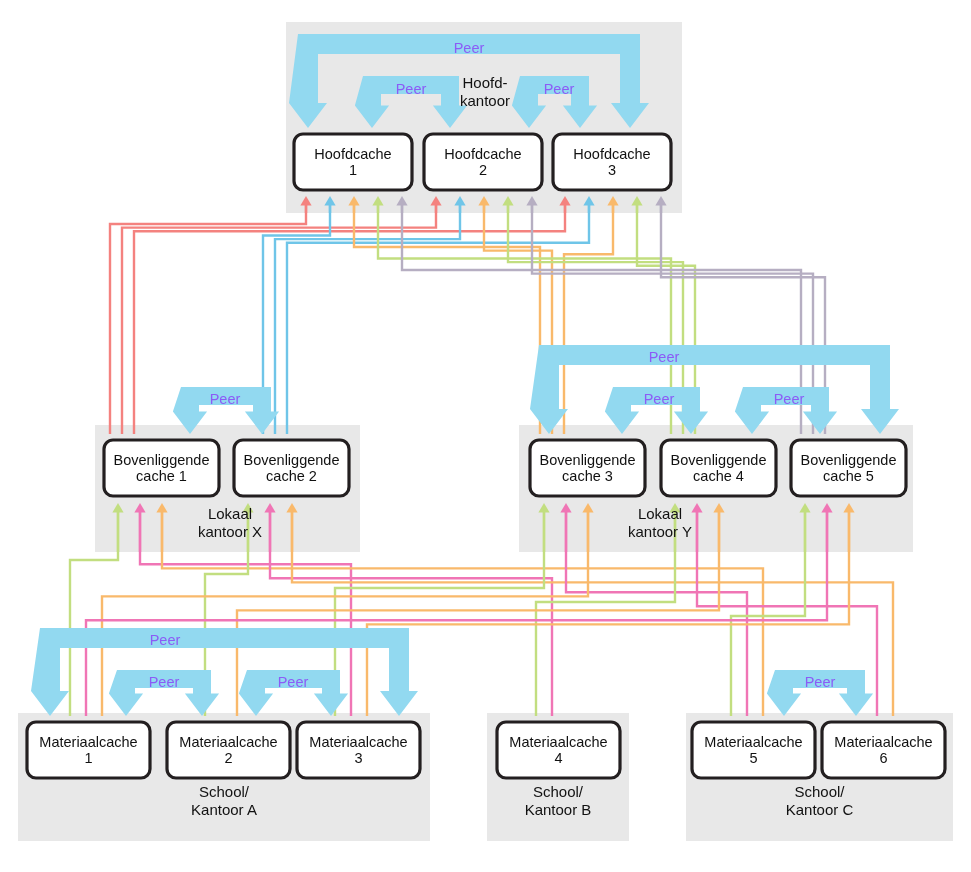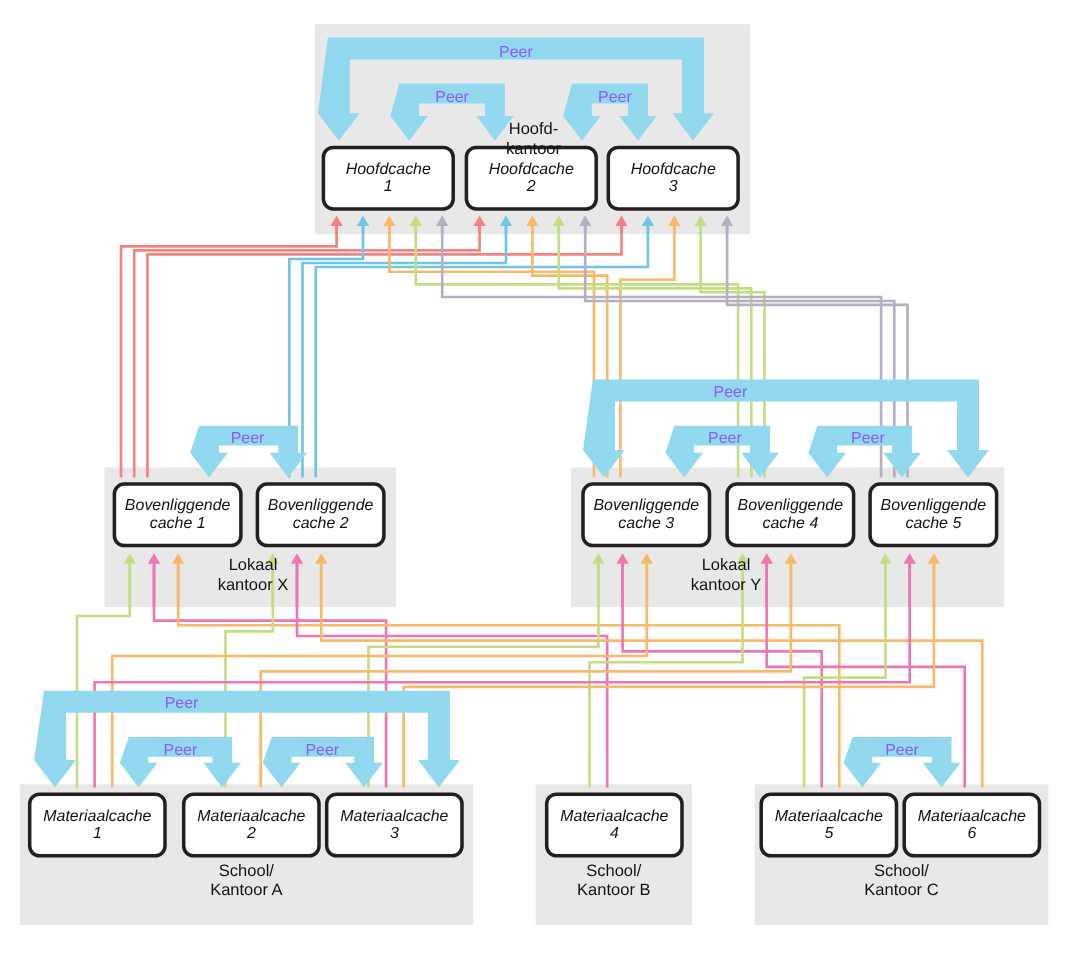--- a/index.html
+++ b/index.html
@@ -2,21 +2,21 @@
 <html><head>
 <meta charset="utf-8">
 <style>
   html,body{margin:0;padding:0;background:#fff;}
   body{width:971px;height:872px;font-family:"Liberation Sans",sans-serif;}
   #stage{position:relative;width:971px;height:872px;overflow:hidden;background:#fff;}
   #svg-layer{position:absolute;left:0;top:0;width:971px;height:872px;}
   .node-label{
     position:absolute;display:flex;align-items:center;justify-content:center;
     text-align:center;line-height:1.12;color:#111;pointer-events:none;
-    font-size:14.5px;white-space:pre-line;font-style:italic;
+    font-size:14.5px;white-space:pre-line;
   }
   .group-label{
     position:absolute;display:flex;align-items:center;justify-content:center;
     text-align:center;line-height:1.2;color:#111;font-size:15px;white-space:pre-line;
   }
   .peer-label{
     position:absolute;display:flex;align-items:center;justify-content:center;
     text-align:center;color:#8b5cf6;font-size:14.5px;
   }
 </style>
@@ -169,21 +169,21 @@
       <div class="node-label" style="left: 167px; top: 722px; width: 123px; height: 56px;">Materiaalcache
 2</div>
       <div class="node-label" style="left: 297px; top: 722px; width: 123px; height: 56px;">Materiaalcache
 3</div>
       <div class="node-label" style="left: 497px; top: 722px; width: 123px; height: 56px;">Materiaalcache
 4</div>
       <div class="node-label" style="left: 692px; top: 722px; width: 123px; height: 56px;">Materiaalcache
 5</div>
       <div class="node-label" style="left: 822px; top: 722px; width: 123px; height: 56px;">Materiaalcache
 6</div>
-      <div class="group-label" style="left: 430px; top: 74px; width: 110px; margin-top: 35px;">Hoofd-
+      <div class="group-label" style="left: 430px; top: 74px; width: 110px;">Hoofd-
 kantoor</div>
       <div class="group-label" style="left: 170px; top: 505px; width: 120px;">Lokaal
 kantoor X</div>
       <div class="group-label" style="left: 600px; top: 505px; width: 120px;">Lokaal
 kantoor Y</div>
       <div class="group-label" style="left: 154px; top: 783px; width: 140px;">School/
 Kantoor A</div>
       <div class="group-label" style="left: 488px; top: 783px; width: 140px;">School/
 Kantoor B</div>
       <div class="group-label" style="left: 749.5px; top: 783px; width: 140px;">School/

